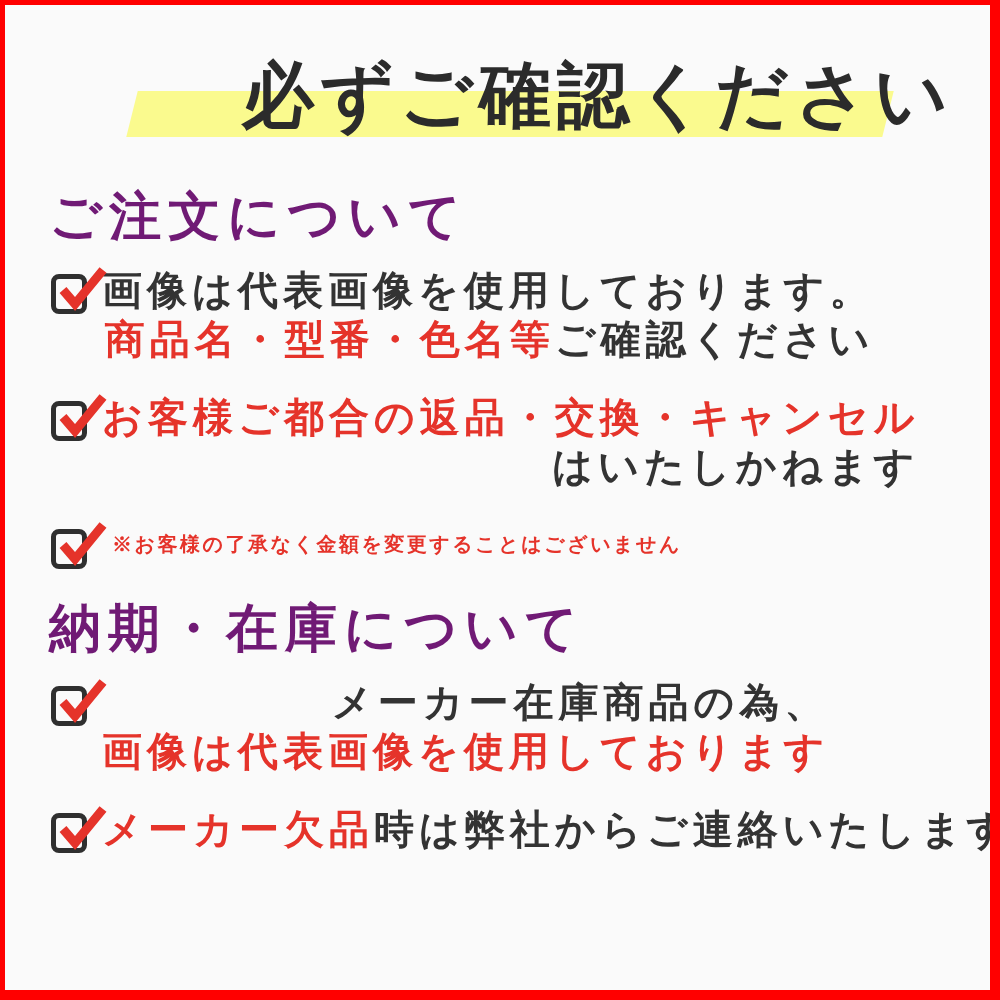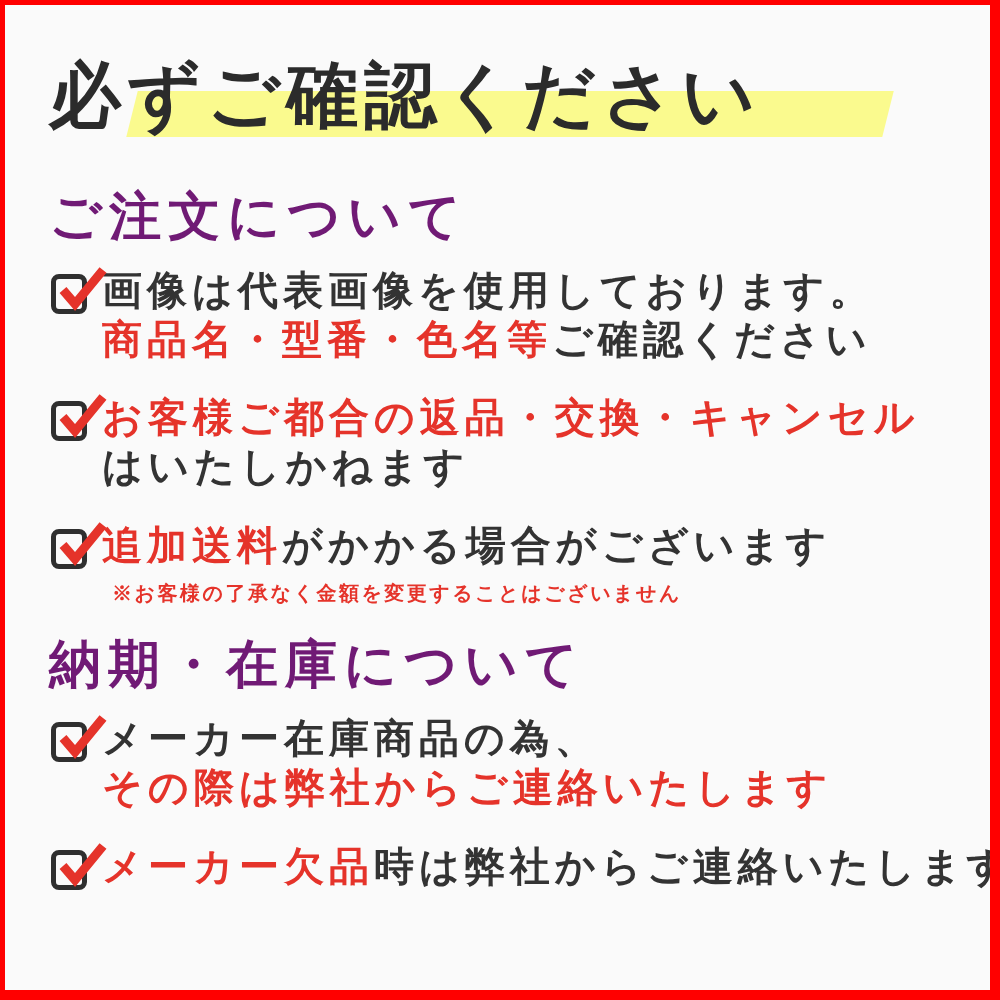--- a/index.html
+++ b/index.html
@@ -13,21 +13,21 @@
     box-sizing: border-box;
     border-style: solid;
     border-color: #ff0000;
     border-width: 5px 10px 10px 5px;
     background: #fafafa;
     overflow: hidden;
   }
   .content { padding: 38px 36px 0 44px; }
 
   
-  .title-wrap { position: relative; text-align: left; height: 106px; margin-bottom: 38px; }
+  .title-wrap { position: relative; text-align: right; height: 106px; margin-bottom: 38px; }
   .title-highlight {
     position: absolute; left: 50%; top: 48px;
     width: 756px; height: 46px; margin-left: -370px;
     background: #fafa8e;
     transform: skewX(-14deg);
   }
   .title-text {
     position: relative; z-index: 1;
     font-size: 72px; font-weight: bold;
     letter-spacing: 6px; color: #2b2b2b;
@@ -46,21 +46,21 @@
   .item { display: flex; align-items: flex-start; margin-bottom: 30px; }
   .checkbox {
     flex: none; position: relative;
     width: 36px; height: 40px; box-sizing: border-box;
     border: 5px solid #2f2f2f; border-radius: 8px;
     margin: 7px 15px 0 2px;
   }
   .checkbox svg { position: absolute; left: -1px; top: -13px; width: 52px; height: 44px; overflow: visible; }
   .lines {
     font-size: 40px; font-weight: bold; color: #333333;
-    line-height: 1.22; letter-spacing: 5px;
+    line-height: 1.22; letter-spacing: 5px; text-align: right;
   }
   .line { white-space: nowrap; }
   .red { color: #e5332a; }
   .dark { color: #333333; }
   .note {
     font-size: 20px; font-weight: bold; color: #e5332a;
     letter-spacing: 2.5px; margin-top: 10px; padding-left: 10px;
     white-space: nowrap;
   }
 </style>
@@ -109,41 +109,38 @@
       </div>
     </div>
 
     <div class="item">
       <span class="checkbox">
         <svg viewBox="0 0 52 44">
           <path d="M8 24 L20 38 L48 4" fill="none" stroke="#e5332a" stroke-width="9" stroke-linejoin="miter"></path>
         </svg>
       </span>
       <div class="lines">
-        <div class="line">
-          <span class="red">追加送料</span><span class="dark">がかかる場合がございます</span>
-        </div>
         <div class="note">※お客様の了承なく金額を変更することはございません</div>
       </div>
     </div>
 
     <div class="section-heading second">納期・在庫について</div>
 
     <div class="item">
       <span class="checkbox">
         <svg viewBox="0 0 52 44">
           <path d="M8 24 L20 38 L48 4" fill="none" stroke="#e5332a" stroke-width="9" stroke-linejoin="miter"></path>
         </svg>
       </span>
       <div class="lines">
         <div class="line">
           <span class="dark">メーカー在庫商品の為、</span>
         </div>
         <div class="line">
-          <span class="red">その際は弊社からご連絡いたします</span>
+          <span class="red">画像は代表画像を使用しております</span>
         </div>
       </div>
     </div>
 
     <div class="item">
       <span class="checkbox">
         <svg viewBox="0 0 52 44">
           <path d="M8 24 L20 38 L48 4" fill="none" stroke="#e5332a" stroke-width="9" stroke-linejoin="miter"></path>
         </svg>
       </span>

